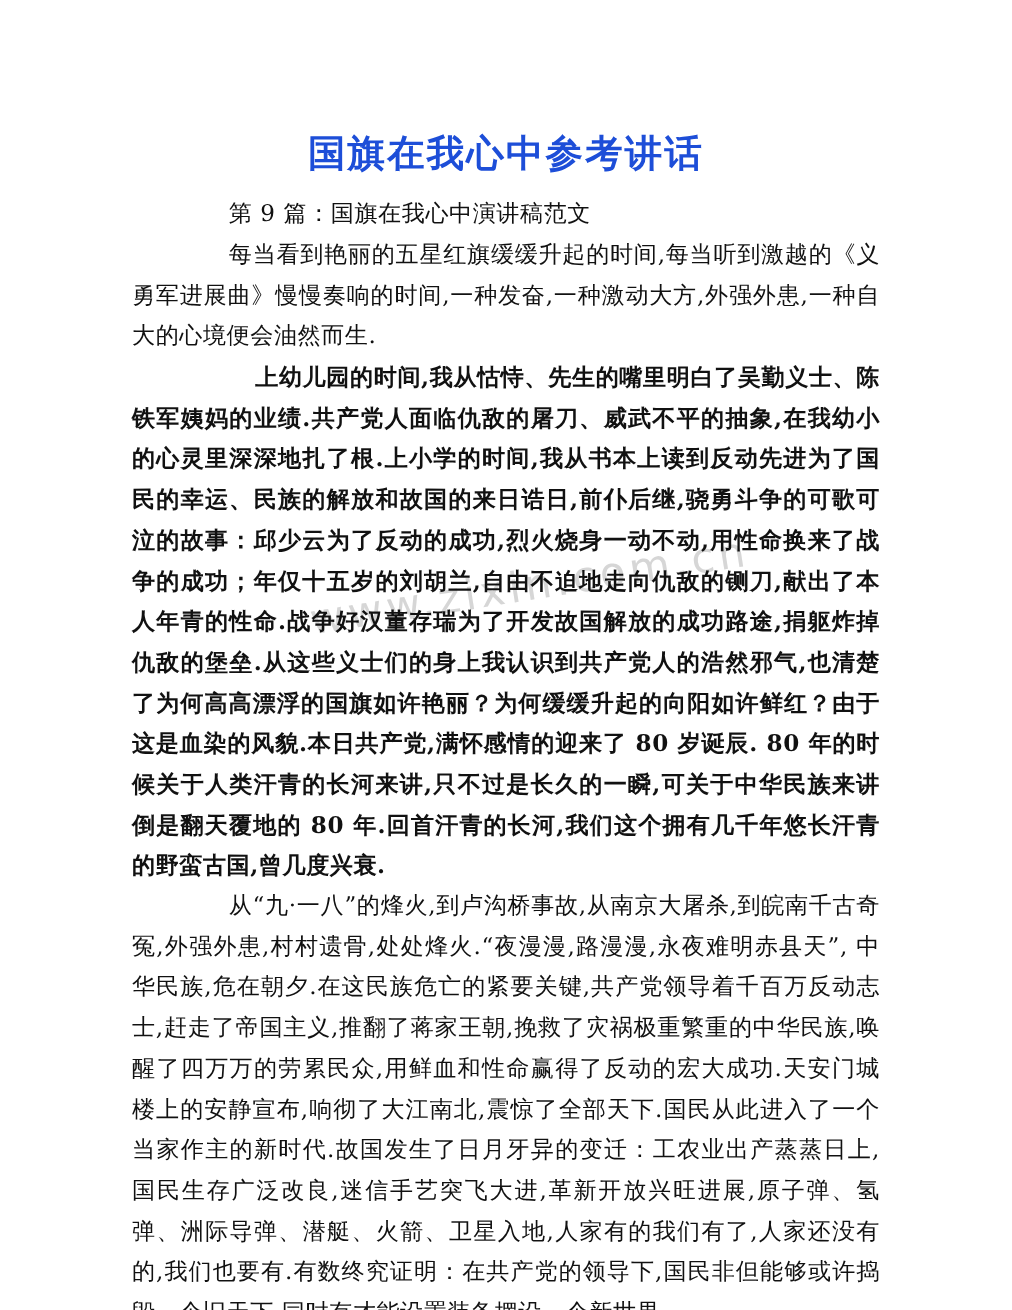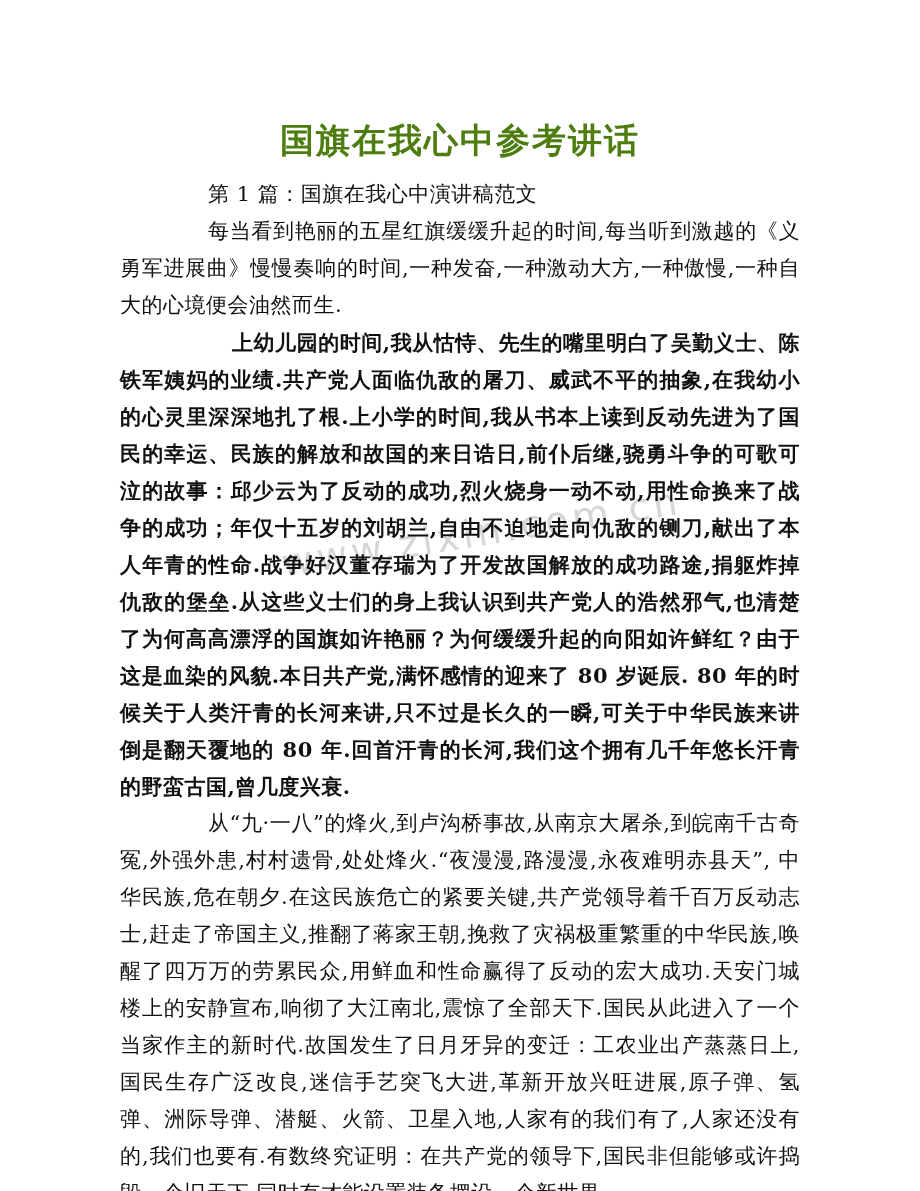--- a/index.html
+++ b/index.html
@@ -15,21 +15,21 @@
     background: #ffffff;
     box-sizing: border-box;
     padding: 118px 120px 0 120px;
     font-family: "DejaVu Serif", "Liberation Serif", serif;
     color: #111111;
     overflow: hidden;
   }
   .doc-title {
     margin: 0 0 14px 0;
     text-align: center;
-    color: #4d7c0f;
+    color: #1d4ed8;
     font-size: 34px;
     font-weight: bold;
     letter-spacing: 2px;
     line-height: 44px;
   }
   .para {
     margin: 0;
     font-size: 21px;
     line-height: 37px;
     text-align: justify;
@@ -59,22 +59,22 @@
 <body>
 
 <div class="page">
 
   <div class="watermark">www.zixin.com.cn</div>
 
   <div class="content">
 
     <h1 class="doc-title">国旗在我心中参考讲话</h1>
 
-    <p class="para indent-a">第 1 篇：国旗在我心中演讲稿范文</p>
+    <p class="para indent-a">第 9 篇：国旗在我心中演讲稿范文</p>
 
-    <p class="para indent-a">每当看到艳丽的五星红旗缓缓升起的时间,每当听到激越的《义勇军进展曲》慢慢奏响的时间,一种发奋,一种激动大方,一种傲慢,一种自大的心境便会油然而生.</p>
+    <p class="para indent-a">每当看到艳丽的五星红旗缓缓升起的时间,每当听到激越的《义勇军进展曲》慢慢奏响的时间,一种发奋,一种激动大方,外强外患,一种自大的心境便会油然而生.</p>
 
     <p class="para indent-b">上幼儿园的时间,我从怙恃、先生的嘴里明白了吴勤义士、陈铁军姨妈的业绩.共产党人面临仇敌的屠刀、威武不平的抽象,在我幼小的心灵里深深地扎了根.上小学的时间,我从书本上读到反动先进为了国民的幸运、民族的解放和故国的来日诰日,前仆后继,骁勇斗争的可歌可泣的故事：邱少云为了反动的成功,烈火烧身一动不动,用性命换来了战争的成功；年仅十五岁的刘胡兰,自由不迫地走向仇敌的铡刀,献出了本人年青的性命.战争好汉董存瑞为了开发故国解放的成功路途,捐躯炸掉仇敌的堡垒.从这些义士们的身上我认识到共产党人的浩然邪气,也清楚了为何高高漂浮的国旗如许艳丽？为何缓缓升起的向阳如许鲜红？由于这是血染的风貌.本日共产党,满怀感情的迎来了 80 岁诞辰. 80 年的时候关于人类汗青的长河来讲,只不过是长久的一瞬,可关于中华民族来讲倒是翻天覆地的 80 年.回首汗青的长河,我们这个拥有几千年悠长汗青的野蛮古国,曾几度兴衰.</p>
 
     <p class="para indent-a">从“九·一八”的烽火,到卢沟桥事故,从南京大屠杀,到皖南千古奇冤,外强外患,村村遗骨,处处烽火.“夜漫漫,路漫漫,永夜难明赤县天”, 中华民族,危在朝夕.在这民族危亡的紧要关键,共产党领导着千百万反动志士,赶走了帝国主义,推翻了蒋家王朝,挽救了灾祸极重繁重的中华民族,唤醒了四万万的劳累民众,用鲜血和性命赢得了反动的宏大成功.天安门城楼上的安静宣布,响彻了大江南北,震惊了全部天下.国民从此进入了一个当家作主的新时代.故国发生了日月牙异的变迁：工农业出产蒸蒸日上,国民生存广泛改良,迷信手艺突飞大进,革新开放兴旺进展,原子弹、氢弹、洲际导弹、潜艇、火箭、卫星入地,人家有的我们有了,人家还没有的,我们也要有.有数终究证明：在共产党的领导下,国民非但能够或许捣毁一个旧天下,同时有才能设置装备摆设一个新世界.</p>
 
   </div>
 </div>
 
 </body></html>

